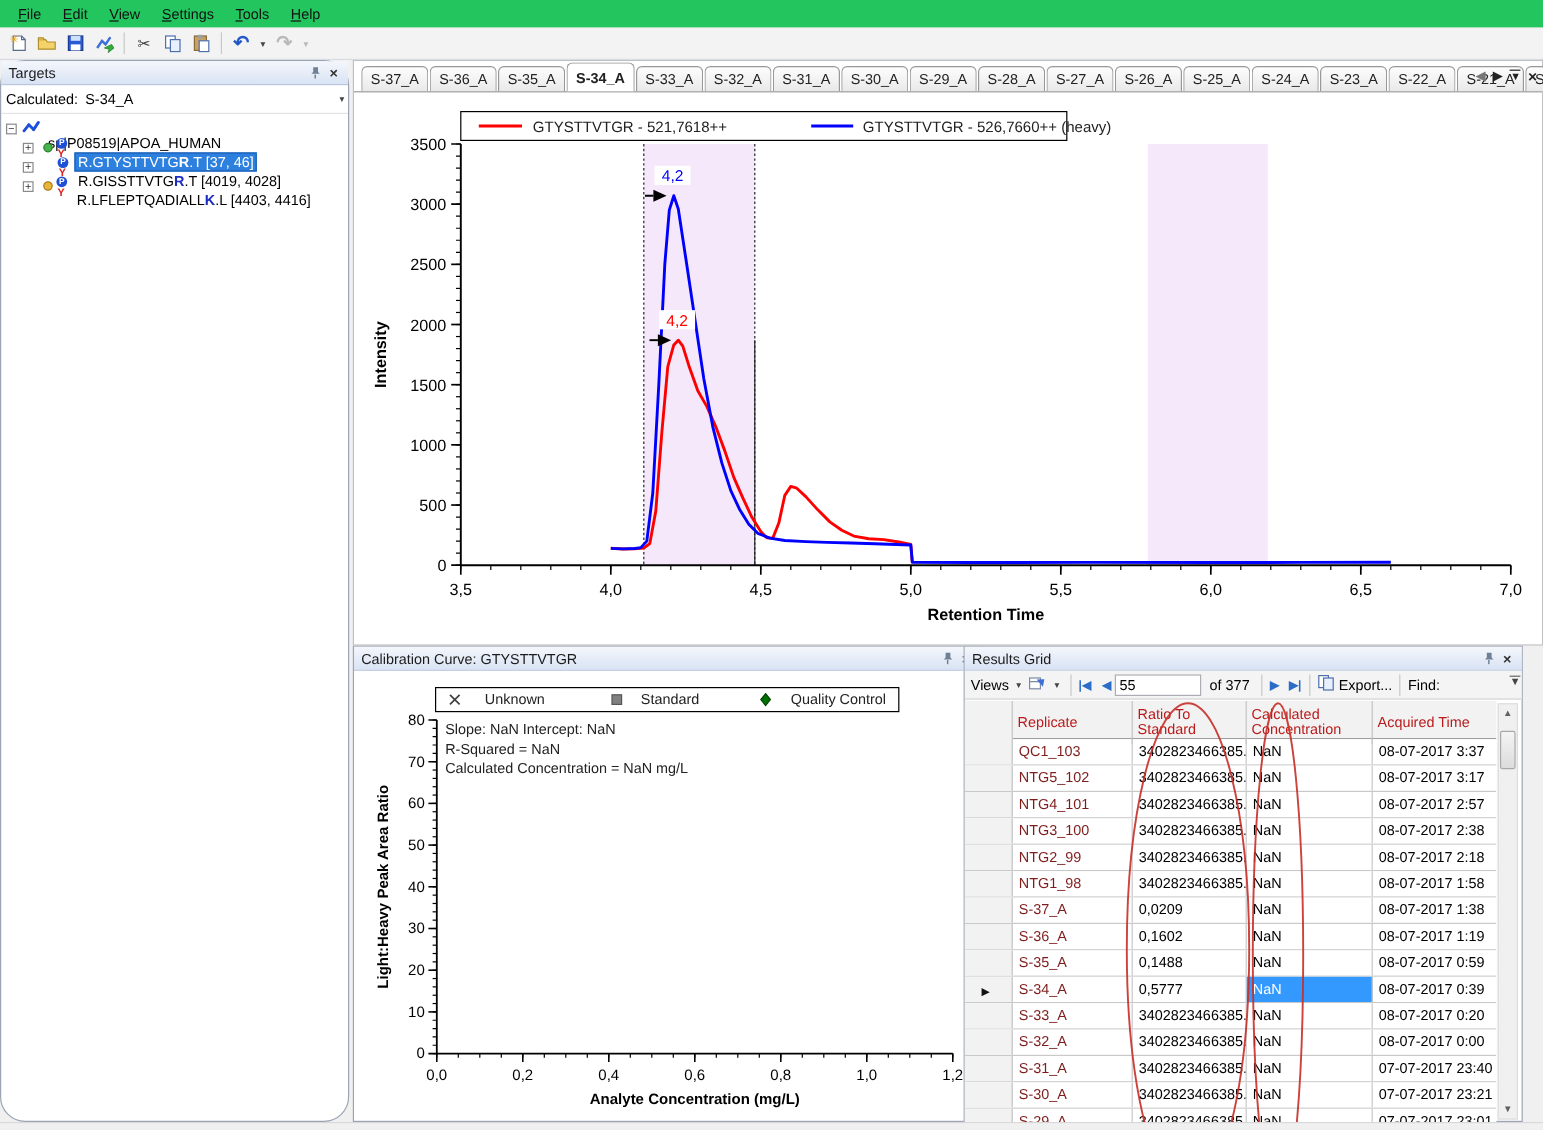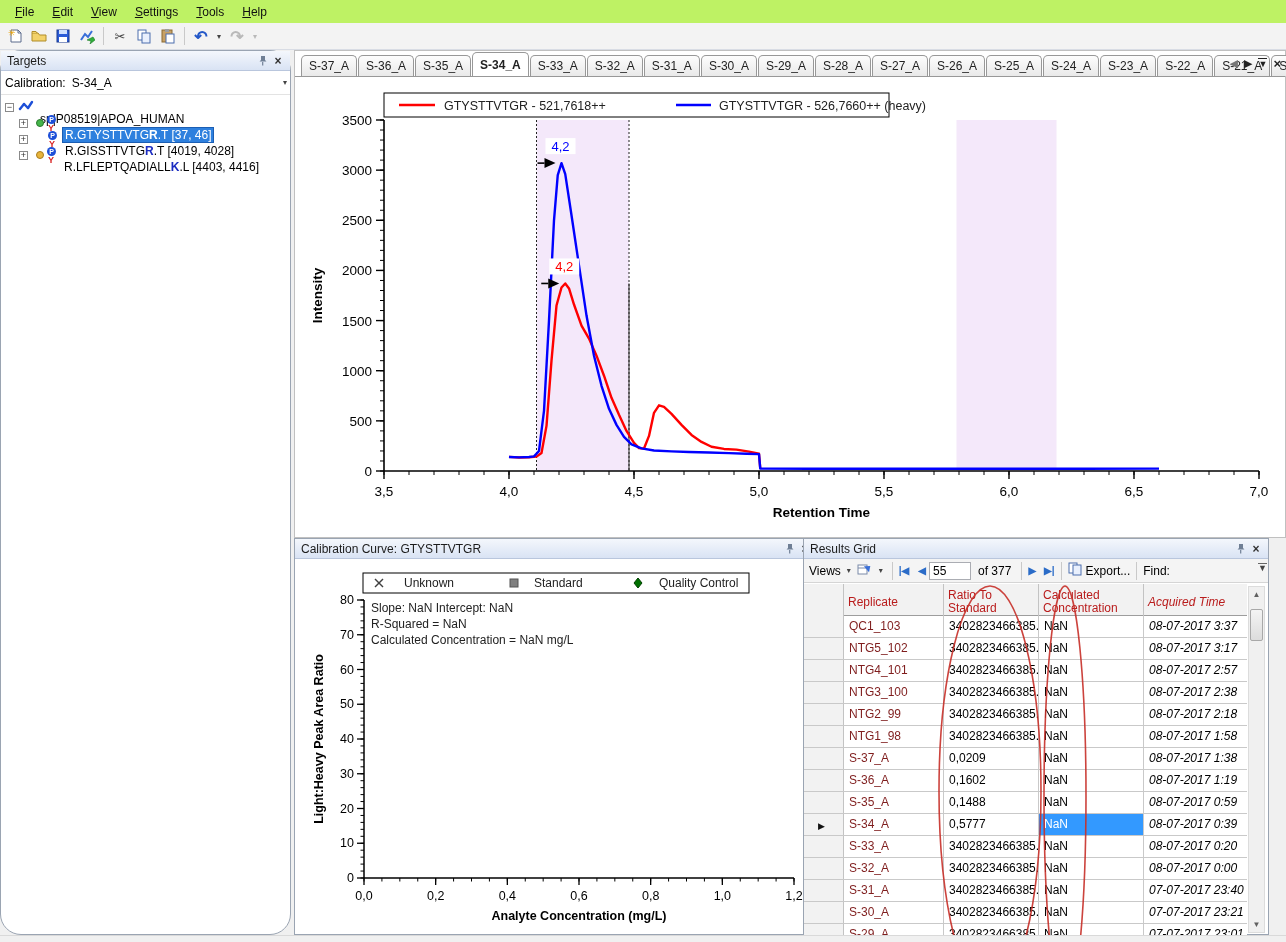--- a/index.html
+++ b/index.html
@@ -1,21 +1,21 @@
 <!DOCTYPE html>
 <html><head>
 <meta charset="utf-8">
 <style>
   * { margin:0; padding:0; box-sizing:border-box; }
   html,body { width:1286px; height:942px; font-family:"Liberation Sans", sans-serif; background:#f0f0f0; overflow:hidden; }
   .abs { position:absolute; }
   #app { position:relative; width:1286px; height:942px; background:#f0f0f0; }
 
   
-  #menubar { left:0; top:0; width:1286px; height:23px; background:#bef264; display:flex; align-items:center; padding-left:6px; }
+  #menubar { left:0; top:0; width:1286px; height:23px; background:#22c55e; display:flex; align-items:center; padding-left:6px; }
   .menu-item { padding:3px 9px; font-size:12px; color:#111; cursor:default; }
   .menu-item::first-letter { text-decoration:underline; }
   #toolbar { left:0; top:23px; width:1286px; height:27px; background:#f3f3f3; border-bottom:1px solid #d8dce4; display:flex; align-items:center; padding-left:4px; gap:2px; }
   .tbtn { width:22px; height:22px; display:flex; align-items:center; justify-content:center; font-size:14px; }
   .tsep { width:1px; height:18px; background:#c9c9c9; margin:0 3px; }
   .caret { font-size:8px; color:#444; width:10px; text-align:center; }
   .glyph-undo { color:#2458c8; font-weight:bold; font-size:16px; }
   .glyph-redo { color:#b9b9b9; font-weight:bold; font-size:16px; }
 
   
@@ -53,28 +53,28 @@
   #chromsvg { position:absolute; left:0; top:26px; }
 
   
   #calib { left:294px; top:538px; width:524px; height:397px; }
   #calsvg { position:absolute; left:0; top:21px; }
 
   
   #results { left:803px; top:538px; width:466px; height:397px; }
   #rg-toolbar { height:24px; display:flex; align-items:center; border-bottom:1px solid #d5d5d5; background:#f4f4f4; padding-left:5px; font-size:12px; gap:3px; }
   .navbtn { color:#2b6cc8; font-size:10px; font-weight:bold; }
-  #pos-input { width:42px; height:18px; border:1px solid #abadb3; font-size:12px; padding-left:3px; }
+  #pos-input { width:72px; height:18px; border:1px solid #abadb3; font-size:12px; padding-left:3px; }
   #grid { position:absolute; left:0; top:45px; width:443px; height:351px; overflow:hidden; background:#fafafa; font-size:12px; }
   .ghead { display:flex; height:32px; background:#f2f2f2; border-bottom:1px solid #9d9d9d; }
   .ghc { border-right:1px solid #c3c3c3; padding:18px 4px; line-height:13px; display:flex; align-items:center; color:#b91c1c; }
   .grow { display:flex; height:22px; background:#fff; border-bottom:1px solid #c9c9c9; }
   .gc { border-right:1px solid #c9c9c9; padding:2px 5px; line-height:17px; white-space:nowrap; overflow:hidden; }
   .c-hdr { width:40px; background:#f2f2f2; border-right:1px solid #c3c3c3; position:relative; }
-  .c-rep { width:100px; } .c-ratio { width:95px; } .c-calc { width:105px; } .c-time { width:101px; border-right:none;font-style:italic; }
+  .c-rep { width:100px; } .c-ratio { width:95px; } .c-calc { width:105px; } .c-time { width:101px; border-right:none; }
   .c-rep a { color:#7f1d1d; }
   .grow.selected .c-calc { background:#3399ff; color:#fff; }
   .grow.selected .c-hdr::after { content:"\25B6"; position:absolute; left:14px; top:4px; font-size:9px; color:#111; }
   #rg-scroll { position:absolute; right:3px; top:47px; width:17px; height:347px; background:#f0f0f0; border:1px solid #dcdcdc; }
   .sarrow { position:absolute; left:0; width:15px; height:15px; text-align:center; font-size:8px; color:#606060; line-height:15px; }
   #sthumb { position:absolute; left:1px; top:22px; width:13px; height:32px; background:linear-gradient(#f4f4f4,#dcdcdc); border:1px solid #a8a8a8; border-radius:2px; }
   #rg-annot { position:absolute; left:0; top:0; pointer-events:none; }
   #rg-overflow { position:absolute; right:1px; top:24px; font-size:9px; color:#444; border-top:1px solid #666; line-height:9px; }
 
   #statusbar { left:0; top:935px; width:1286px; height:7px; background:#f0f0f0; border-top:1px solid #d9d9d9; }
@@ -155,21 +155,21 @@
       <span class="sp"></span>
       <span class="ticon">
           <svg width="11" height="11">
             <path d="M4 1 h4 v4 l1.5 1.5 h-7 L4 5 z" fill="#6f7f95"></path>
             <line x1="5.7" y1="7" x2="5.7" y2="10.5" stroke="#6f7f95" stroke-width="1.2"></line>
           </svg>
         </span>
       <span class="ticon" style="font-weight:bold;">×</span>
     </div>
     <div id="repl-row">
-      <span>Calibration:</span>
+      <span>Calculated:</span>
       <div id="repl-combo">
         <span class="val">S-34_A</span>
         <span class="caret">▾</span>
       </div>
     </div>
     <div id="tree">
       <div class="trow">
         <span class="expander">−</span>
         <span style="margin-right:4px;"><svg width="16" height="13">
               <g stroke="#1d4fd8" stroke-width="2.4" stroke-linecap="round">

